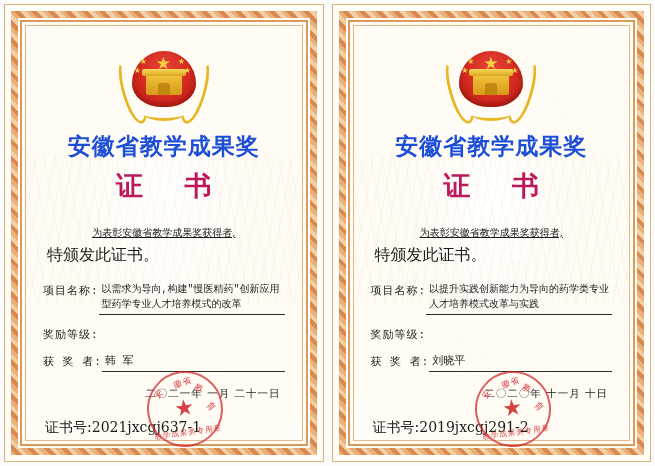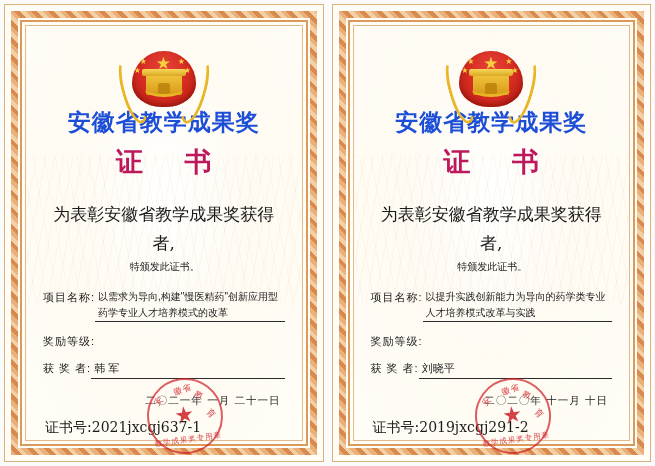--- a/index.html
+++ b/index.html
@@ -180,37 +180,38 @@
 
   .body-block {
     margin-top: 20px;
     width: 100%;
     padding: 0 16px;
     box-sizing: border-box;
     font-family: "DejaVu Serif", "Liberation Serif", serif;
     color: #1b1b1b;
   }
   .body-line1 {
-    font-size: 17px;
+    font-size: 10px;
     text-align: center;
     line-height: 1.7;
+    text-decoration: underline;
   }
   .body-line2 {
-    font-size: 10px;
+    font-size: 16px;
     line-height: 1.7;
-    text-align: center;
+    text-align: left;
     padding-left: 2px;
   }
 
   .fields {
     margin-top: 14px;
     width: 100%;
     padding: 0 14px;
     box-sizing: border-box;
-    font-family: Liberation Sans, sans-serif;
+    font-family: Liberation Mono, monospace;
     color: #1b1b1b;
     font-size: 11px;
   }
   .field-row {
     display: flex;
     align-items: flex-start;
     margin-bottom: 11px;
   }
   .field-label {
     white-space: nowrap;

